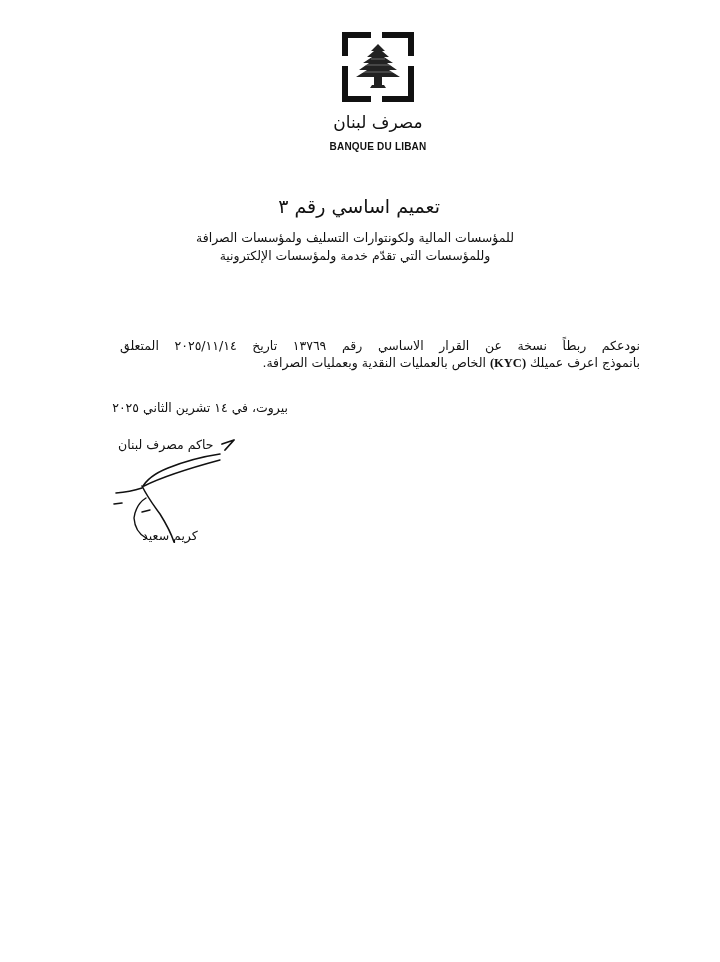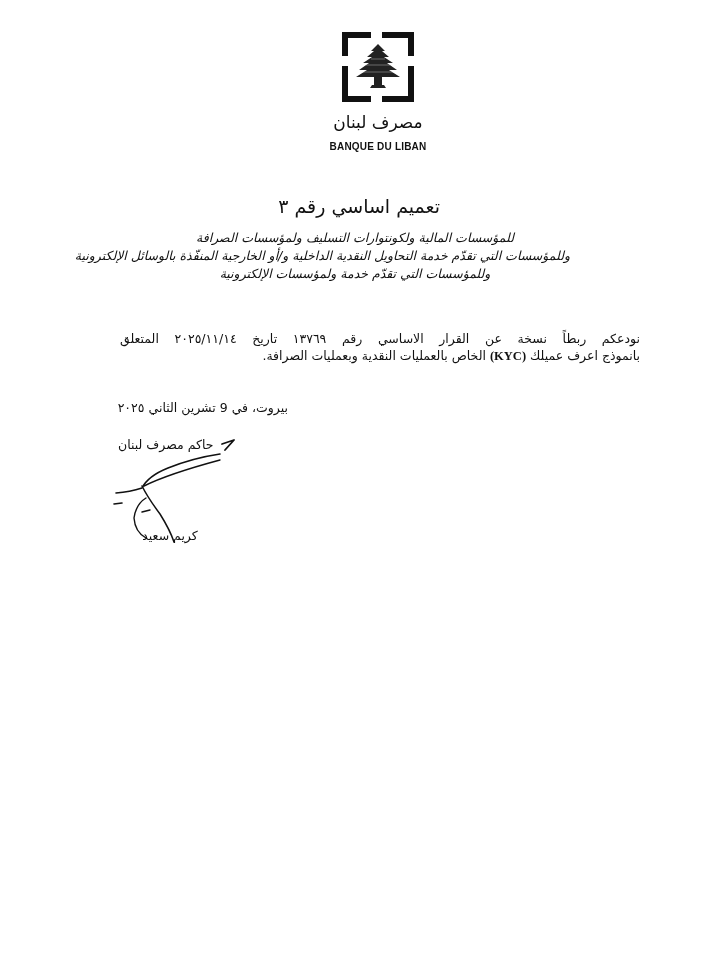--- a/index.html
+++ b/index.html
@@ -75,25 +75,25 @@
     }
     .addressees {
       position: absolute;
       left: 140px;
       top: 229px;
       width: 430px;
       text-align: center;
       line-height: 18px;
       font-size: 12.5px;
     }
-    .addressees div { white-space: nowrap; font-style: italic; }
+    .addressees div { white-space: nowrap; }
     .body-para {
       position: absolute;
       left: 120px;
-      top: 330px;
+      top: 337px;
       width: 520px;
       text-align: right;
       line-height: 17px;
       font-size: 12.5px;
     }
     .body-para .line1 {
       text-align: justify;
       text-align-last: justify;
       white-space: nowrap;
     }
@@ -166,30 +166,29 @@
       </g>
     </svg>
   </div>
   <div class="bank-name-ar">مصرف لبنان</div>
   <div class="bank-name-fr">BANQUE DU LIBAN</div>
 
   <div class="rtl circular-title">تعميم اساسي رقم ٣</div>
 
   <div class="rtl addressees">
     <div>للمؤسسات المالية ولكونتوارات التسليف ولمؤسسات الصرافة</div>
-    <div>وللمؤسسات التي تقدّم خدمة التحاويل النقدية الداخلية و/أو الخارجية المنفّذة بالوسائل الإلكترونية</div>
     <div>وللمؤسسات التي تقدّم خدمة ولمؤسسات الإلكترونية</div>
   </div>
 
   <div class="rtl body-para">
     <div class="line1">نودعكم ربطاً نسخة عن القرار الاساسي رقم ١٣٧٦٩ تاريخ ٢٠٢٥/١١/١٤ المتعلق</div>
     <div><span>بانموذج اعرف عميلك</span> <span class="kyc">(KYC)</span> <span>الخاص بالعمليات النقدية وبعمليات الصرافة.</span></div>
   </div>
 
-  <div class="rtl place-date">بيروت، في 9 تشرين الثاني ٢٠٢٥</div>
+  <div class="rtl place-date">بيروت، في ١٤ تشرين الثاني ٢٠٢٥</div>
 
   <div class="rtl signatory-title">حاكم مصرف لبنان</div>
 
   <div class="signature">
     <svg viewBox="0 0 130 110" xmlns="http://www.w3.org/2000/svg" fill="none" stroke="#111" stroke-linecap="round" stroke-linejoin="round">
 
       <path d="M114 6 L126 2 L117 12" stroke-width="1.8"></path>
 
       <path d="M8 55 Q22 54 34 50 Q40 38 60 30 Q85 20 112 16" stroke-width="1.6"></path>
       <path d="M36 48 Q60 36 112 22" stroke-width="1.4"></path>

